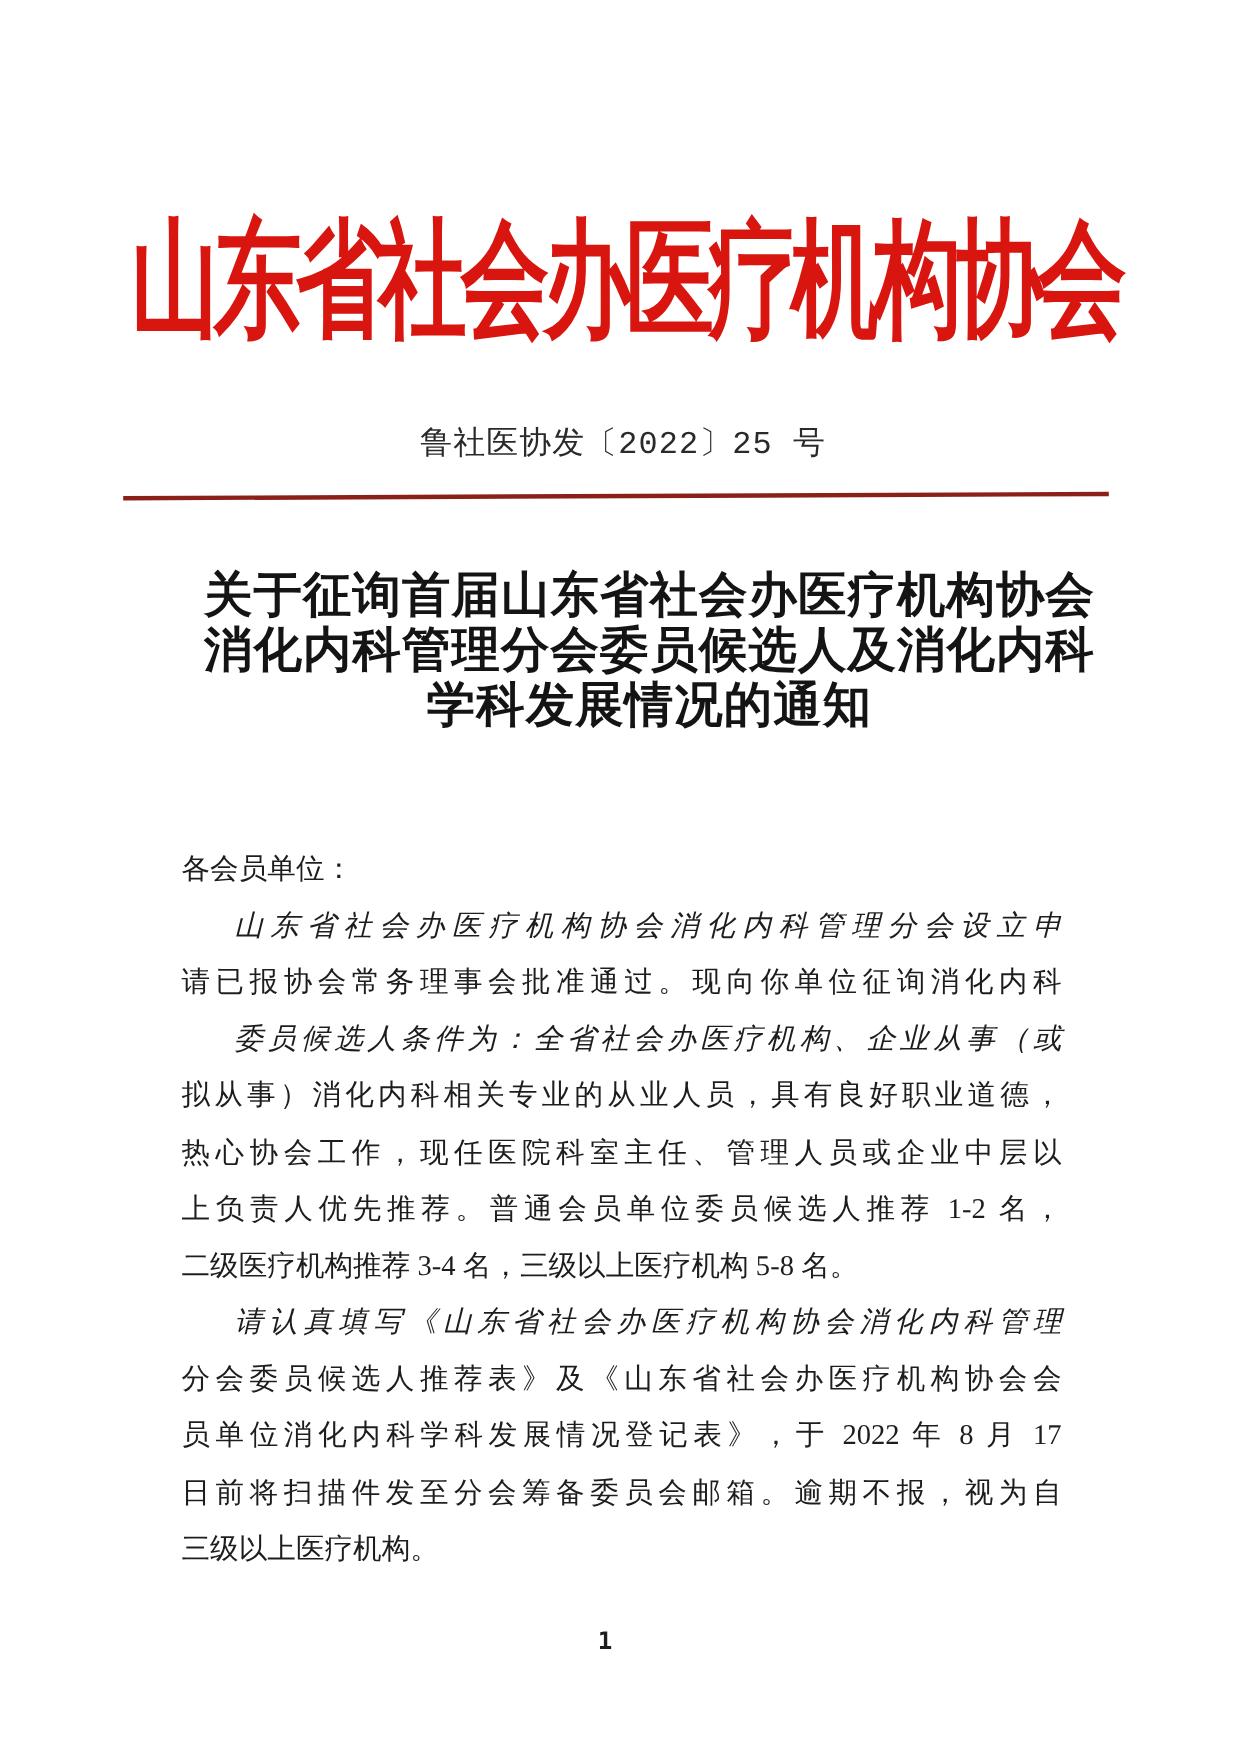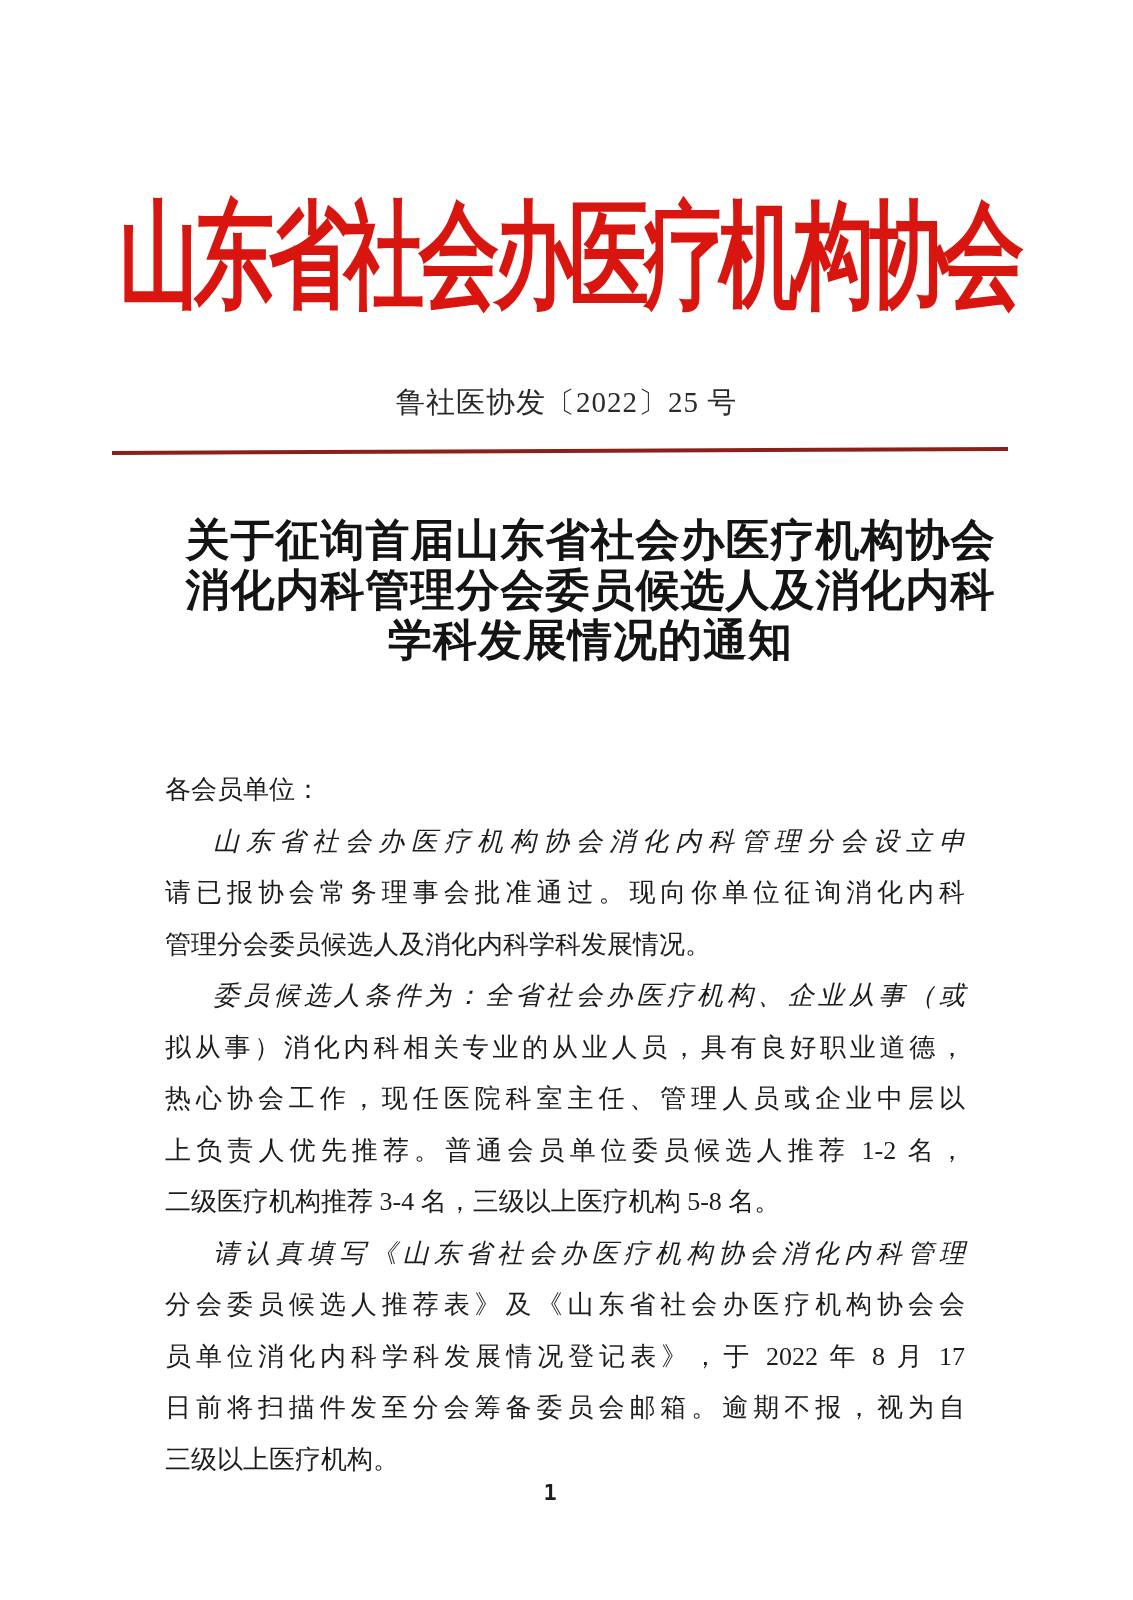--- a/index.html
+++ b/index.html
@@ -36,20 +36,21 @@
   
   .doc-number {
     position: absolute;
     top: 383px;
     left: 0;
     width: 100%;
     text-align: center;
     font-size: 29px;
     color: #2a2a2a;
     letter-spacing: 1px;
+    font-family: Liberation Mono, monospace;
   }
 
   
   .red-divider {
     position: absolute;
     top: 449px;
     left: 112px;
     width: 896px;
     height: 4px;
     background: #8b2019;
@@ -113,21 +114,20 @@
   <div class="notice-title">
     <div>关于征询首届山东省社会办医疗机构协会</div>
     <div>消化内科管理分会委员候选人及消化内科</div>
     <div>学科发展情况的通知</div>
   </div>
 
   <div class="body-text">
     <div class="bline">各会员单位：</div>
     <div class="bline indent stretch">山东省社会办医疗机构协会消化内科管理分会设立申</div>
     <div class="bline stretch">请已报协会常务理事会批准通过。现向你单位征询消化内科</div>
-    <div class="bline">管理分会委员候选人及消化内科学科发展情况。</div>
     <div class="bline indent stretch">委员候选人条件为：全省社会办医疗机构、企业从事（或</div>
     <div class="bline stretch">拟从事）消化内科相关专业的从业人员，具有良好职业道德，</div>
     <div class="bline stretch">热心协会工作，现任医院科室主任、管理人员或企业中层以</div>
     <div class="bline stretch">上负责人优先推荐。普通会员单位委员候选人推荐 1-2 名，</div>
     <div class="bline">二级医疗机构推荐 3-4 名，三级以上医疗机构 5-8 名。</div>
     <div class="bline indent stretch">请认真填写《山东省社会办医疗机构协会消化内科管理</div>
     <div class="bline stretch">分会委员候选人推荐表》及《山东省社会办医疗机构协会会</div>
     <div class="bline stretch">员单位消化内科学科发展情况登记表》，于 2022 年 8 月 17</div>
     <div class="bline stretch">日前将扫描件发至分会筹备委员会邮箱。逾期不报，视为自</div>
     <div class="bline">三级以上医疗机构。</div>

